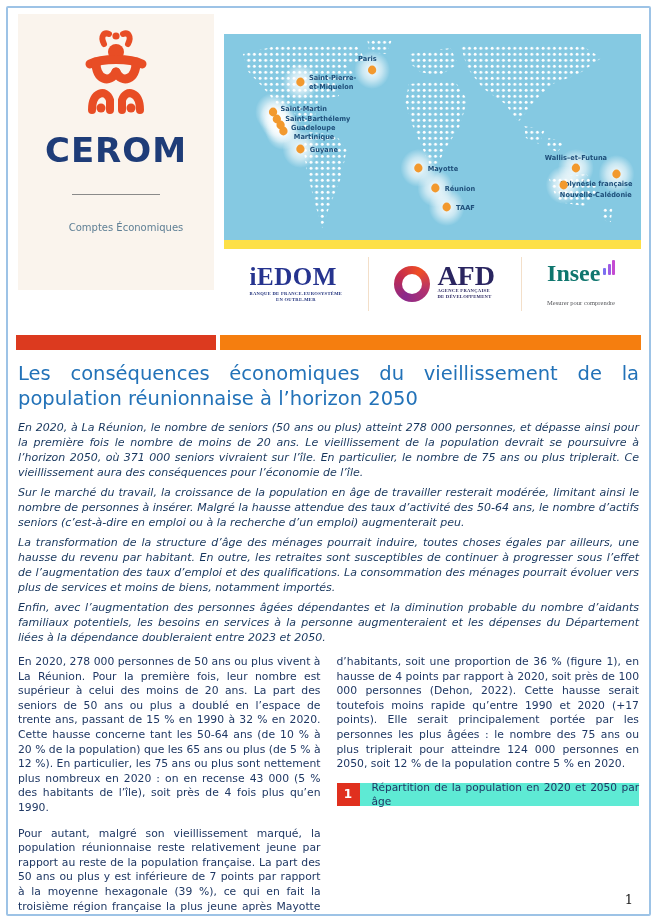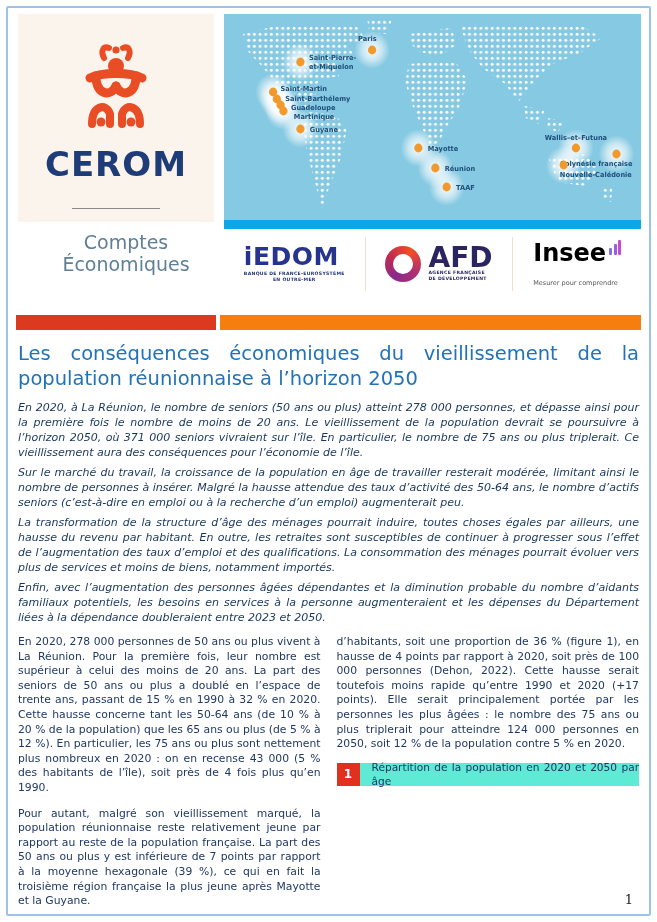--- a/index.html
+++ b/index.html
@@ -1,36 +1,36 @@
 <!DOCTYPE html>
 <html lang="fr"><head>
 <meta charset="utf-8">
 <style>
   html,body{margin:0;padding:0;background:#fff;}
   .page{position:relative;width:657px;height:922px;background:#fff;font-family:"DejaVu Sans","Liberation Sans",sans-serif;overflow:hidden;}
   .frame{position:absolute;inset:6px;border:2px solid #9DC3E6;border-radius:2px;overflow:hidden;}
 
   
   .header{display:flex;gap:10px;margin:6px 8px 0 10px;}
-  .brand-block{width:196px;height:208px;background:#FAF4ED;display:flex;flex-direction:column;align-items:center;padding-top:28px;box-sizing:border-box;flex:none;}
+  .brand-block{width:196px;height:276px;background:#FAF4ED;display:flex;flex-direction:column;align-items:center;padding-top:14px;box-sizing:border-box;flex:none;}
   .brand-name{font-size:34px;font-weight:bold;color:#1E3C78;letter-spacing:1px;margin-top:6px;}
   .brand-rule{width:88px;border-top:1px solid #8a8a8a;margin:24px 0 22px;}
-  .brand-tagline{font-size:19px;color:#5E7F95;line-height:22px;text-align:center;margin-left:20px;}
+  .brand-tagline{font-size:10px;color:#5E7F95;line-height:22px;text-align:center;margin-left:20px;}
   .header-right{flex:1;display:flex;flex-direction:column;min-width:0;}
-  .map{height:215px;background:#0ea5e9;position:relative;}
+  .map{height:215px;background:#fde047;position:relative;margin-top:20px;}
   .partners{height:70px;display:flex;align-items:center;justify-content:space-evenly;margin-top:0;}
   .psep{width:1px;height:54px;background:#F3DFC9;}
-  .partner{display:flex;align-items:flex-end;gap:7px;}
+  .partner{display:flex;align-items:flex-start;gap:7px;font-family:Liberation Serif, serif;}
   .iedom-name{font-size:25px;font-weight:bold;color:#26348F;letter-spacing:.5px;line-height:24px;}
   .iedom-sub{font-size:4.6px;font-weight:bold;color:#1E2F7A;letter-spacing:.3px;text-align:center;line-height:6px;margin-top:2px;}
   .afd-ring{width:36px;height:36px;border-radius:50%;background:conic-gradient(from 210deg,#8A2A8C,#C22B4F,#F04E23,#B03070,#8A2A8C);position:relative;flex:none;}
   .afd-ring::after{content:"";position:absolute;inset:8px;background:#fff;border-radius:50%;}
   .afd-name{font-size:28px;font-weight:bold;color:#2A2560;line-height:20px;}
   .afd-sub{font-size:4.6px;font-weight:bold;color:#2A2560;letter-spacing:.3px;line-height:6px;margin-top:2px;}
-  .insee-name{font-size:24px;font-weight:bold;color:#000000;line-height:22px;display:flex;align-items:flex-start;}
+  .insee-name{font-size:24px;font-weight:bold;color:#0f766e;line-height:22px;display:flex;align-items:flex-start;}
   .insee-sub{font-size:6.5px;color:#55565A;margin-top:15px;}
   .insee-bars{display:inline-flex;align-items:flex-end;gap:1.5px;margin-left:3px;margin-top:-2px;}
   .insee-bars i{display:block;width:3px;border-radius:1px;}
 
   
   .bars{display:flex;gap:4px;margin:16px 8px 0;height:15px;}
   .bar-red{width:200px;background:#DC3A1F;}
   .bar-orange{flex:1;background:#F57E0F;}
 
   

